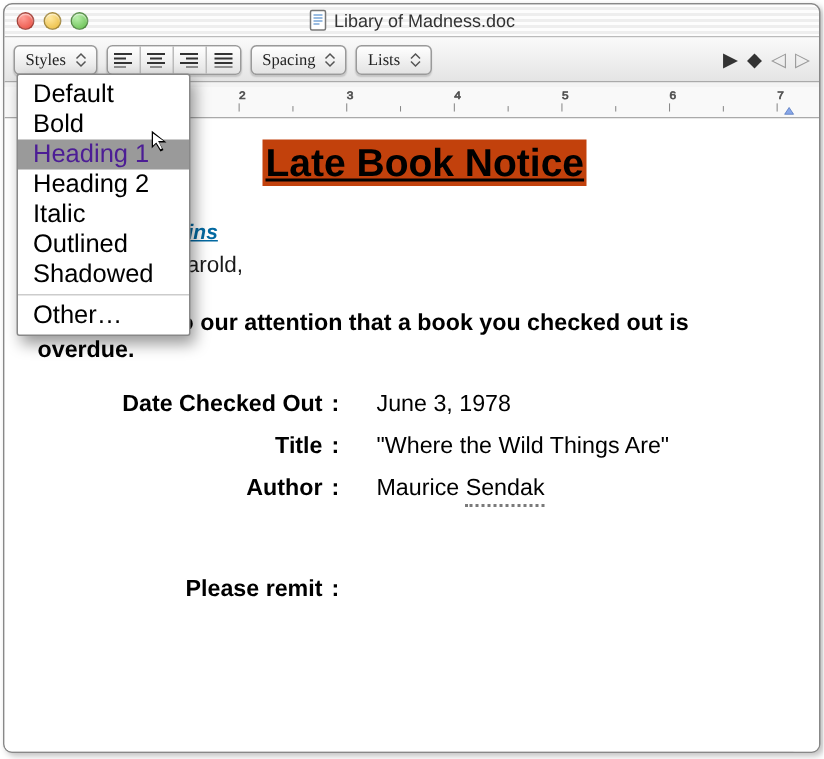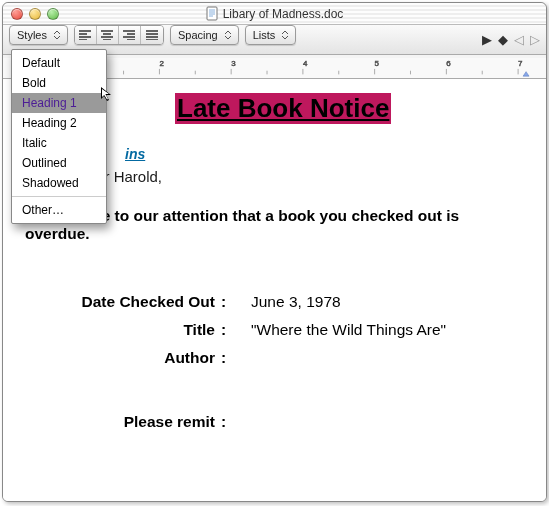--- a/index.html
+++ b/index.html
@@ -62,22 +62,24 @@
     width: 13px; height: 15px;
     vertical-align: -3px;
     margin-right: 4px;
   }
 
   .toolbar {
     height: 30px;
     background: linear-gradient(#fafafa, #e4e4e4);
     border-bottom: 1px solid #aaa;
     display: flex;
+    align-items: center;
     padding: 0 6px;
     gap: 6px;
+    font-family: Liberation Serif, serif;
   }
   .select-control {
     display: inline-flex;
     align-items: center;
     height: 20px;
     background: linear-gradient(#ffffff, #e3e3e3);
     border: 1px solid #9a9a9a;
     border-radius: 4px;
     font-size: 11px;
     color: #222;
@@ -128,21 +130,21 @@
   .doc-content {
     padding: 14px 22px 10px 22px;
     font-size: 15px;
     color: #000;
   }
   .doc-heading {
     font-family: "Helvetica Neue", Helvetica, Arial, sans-serif;
     font-weight: 800;
     font-size: 26px;
     text-decoration: underline;
-    background: #be185d;
+    background: #c2410c;
     display: inline-block;
     margin-left: 150px;
     padding: 0 2px;
   }
   .row-italic {
     font-style: italic;
     font-weight: bold;
     text-decoration: underline;
     color:#0369a1;
     margin-top: 22px;
@@ -153,45 +155,45 @@
     margin-top: 6px;
     font-size: 15px;
     color:#1a1a1a;
   }
   .row-para {
     margin-top: 22px;
     font-weight: bold;
     font-size: 15.5px;
   }
   .details {
-    margin-top: 50px;
+    margin-top: 18px;
     display: grid;
     grid-template-columns: 190px 14px 1fr;
     row-gap: 10px;
     column-gap: 6px;
     font-size: 15.5px;
   }
   .d-label { text-align: right; font-weight: 800; }
   .d-colon { font-weight: 800; }
   .d-value { font-weight: 400; padding-left: 10px; }
   .sendak-wrap { display:inline-block; }
   .sendak-under { border-bottom: 2px dotted #7a7a7a; display:inline-block; padding-bottom:1px;}
   .remit-row { margin-top: 46px; }
 
   .styles-menu {
     position: absolute;
     top: 46px;
     left: 8px;
-    width: 96px;
+    width: 116px;
     background: #fff;
     border: 1px solid #888;
     border-radius: 2px;
     box-shadow: 3px 5px 10px rgba(0,0,0,0.4);
     z-index: 50;
-    font-size: 12px;
+    font-size: 17px;
     padding: 3px 0;
   }
   .menu-item {
     padding: 2px 10px;
     color: #000;
     cursor: default;
     line-height: 16px;
   }
   .menu-item.selected {
     background: #9a9a9a;
@@ -367,20 +369,21 @@
         <div class="d-label">Date Checked Out</div>
         <div class="d-colon">:</div>
         <div class="d-value">June 3, 1978</div>
 
         <div class="d-label">Title</div>
         <div class="d-colon">:</div>
         <div class="d-value">"Where the Wild Things Are"</div>
 
         <div class="d-label">Author</div>
         <div class="d-colon">:</div>
+        <div class="d-value"><span class="sendak-wrap"><span id="authv">Maurice <span class="sendak-under">Sendak</span></span></span></div>
       </div>
       <div class="details remit-row">
         <div class="d-label">Please remit</div>
         <div class="d-colon">:</div>
       </div>
     </div>
   </div>
 
   <div class="styles-menu">
     <div class="menu-item">Default</div>

